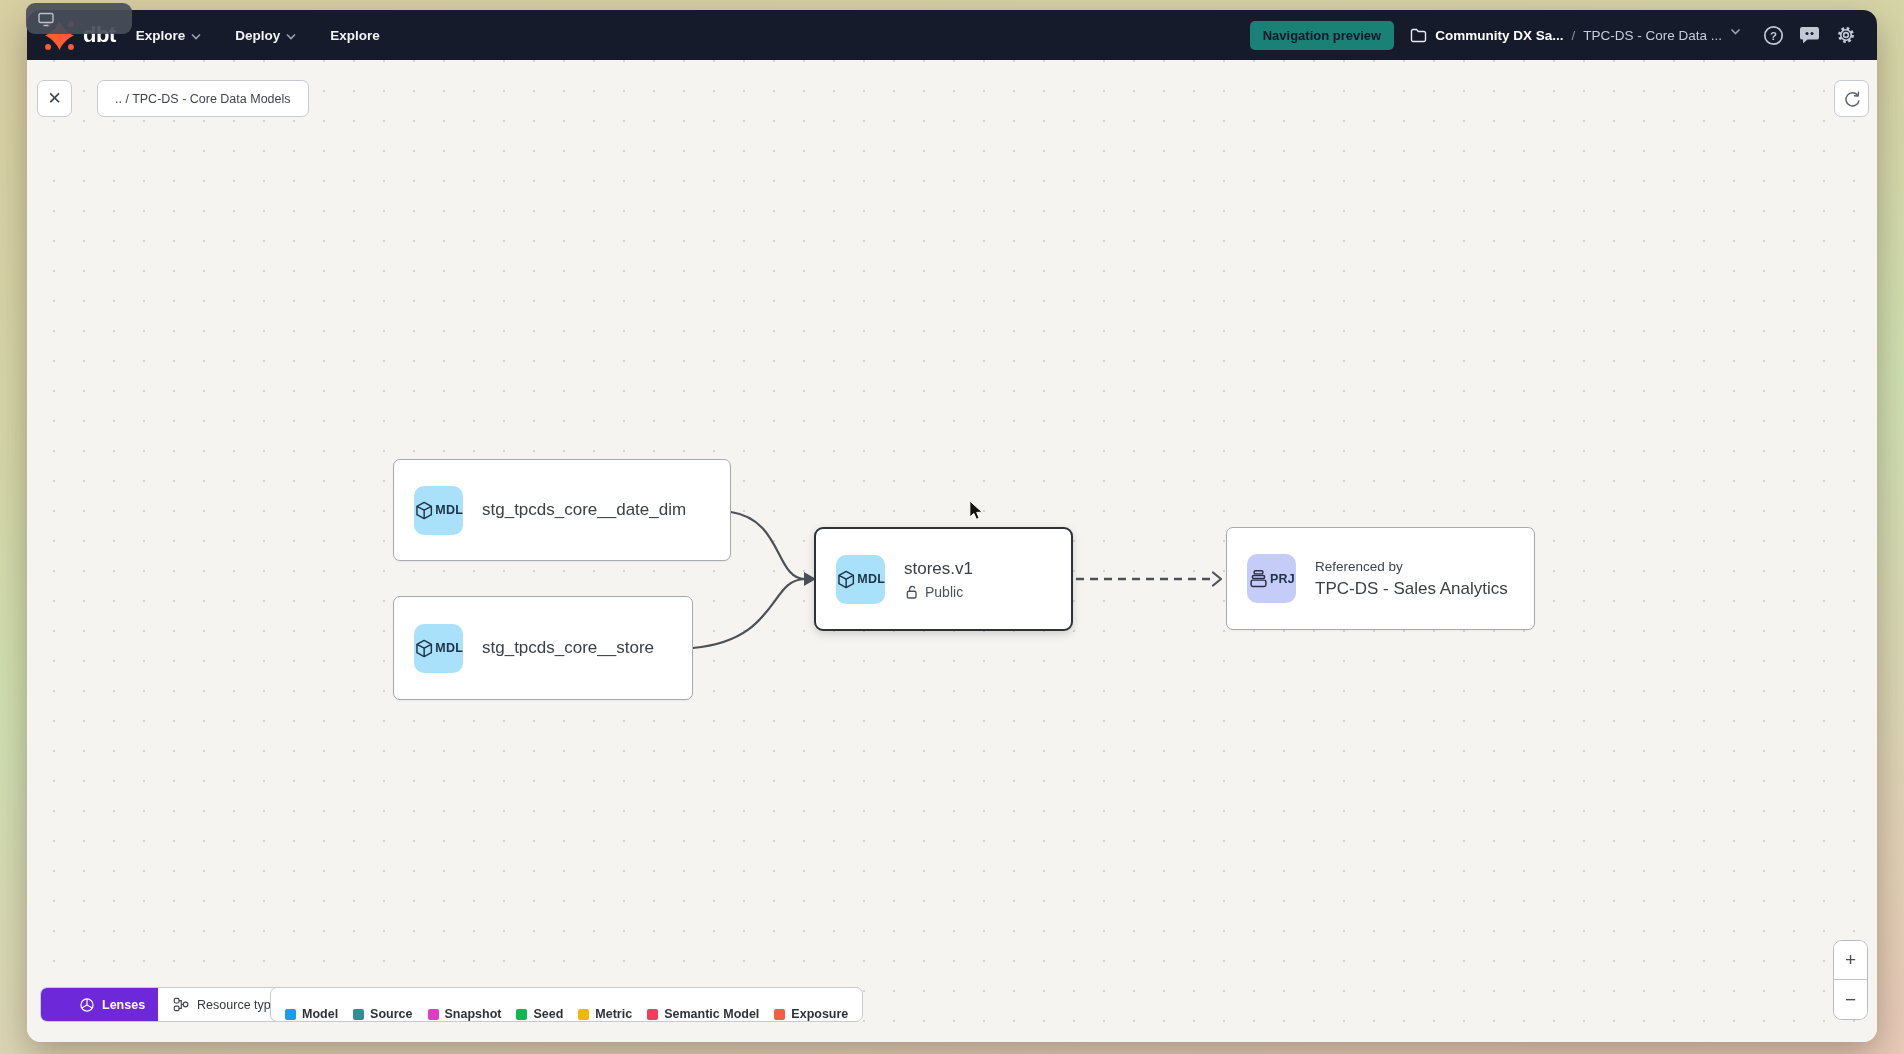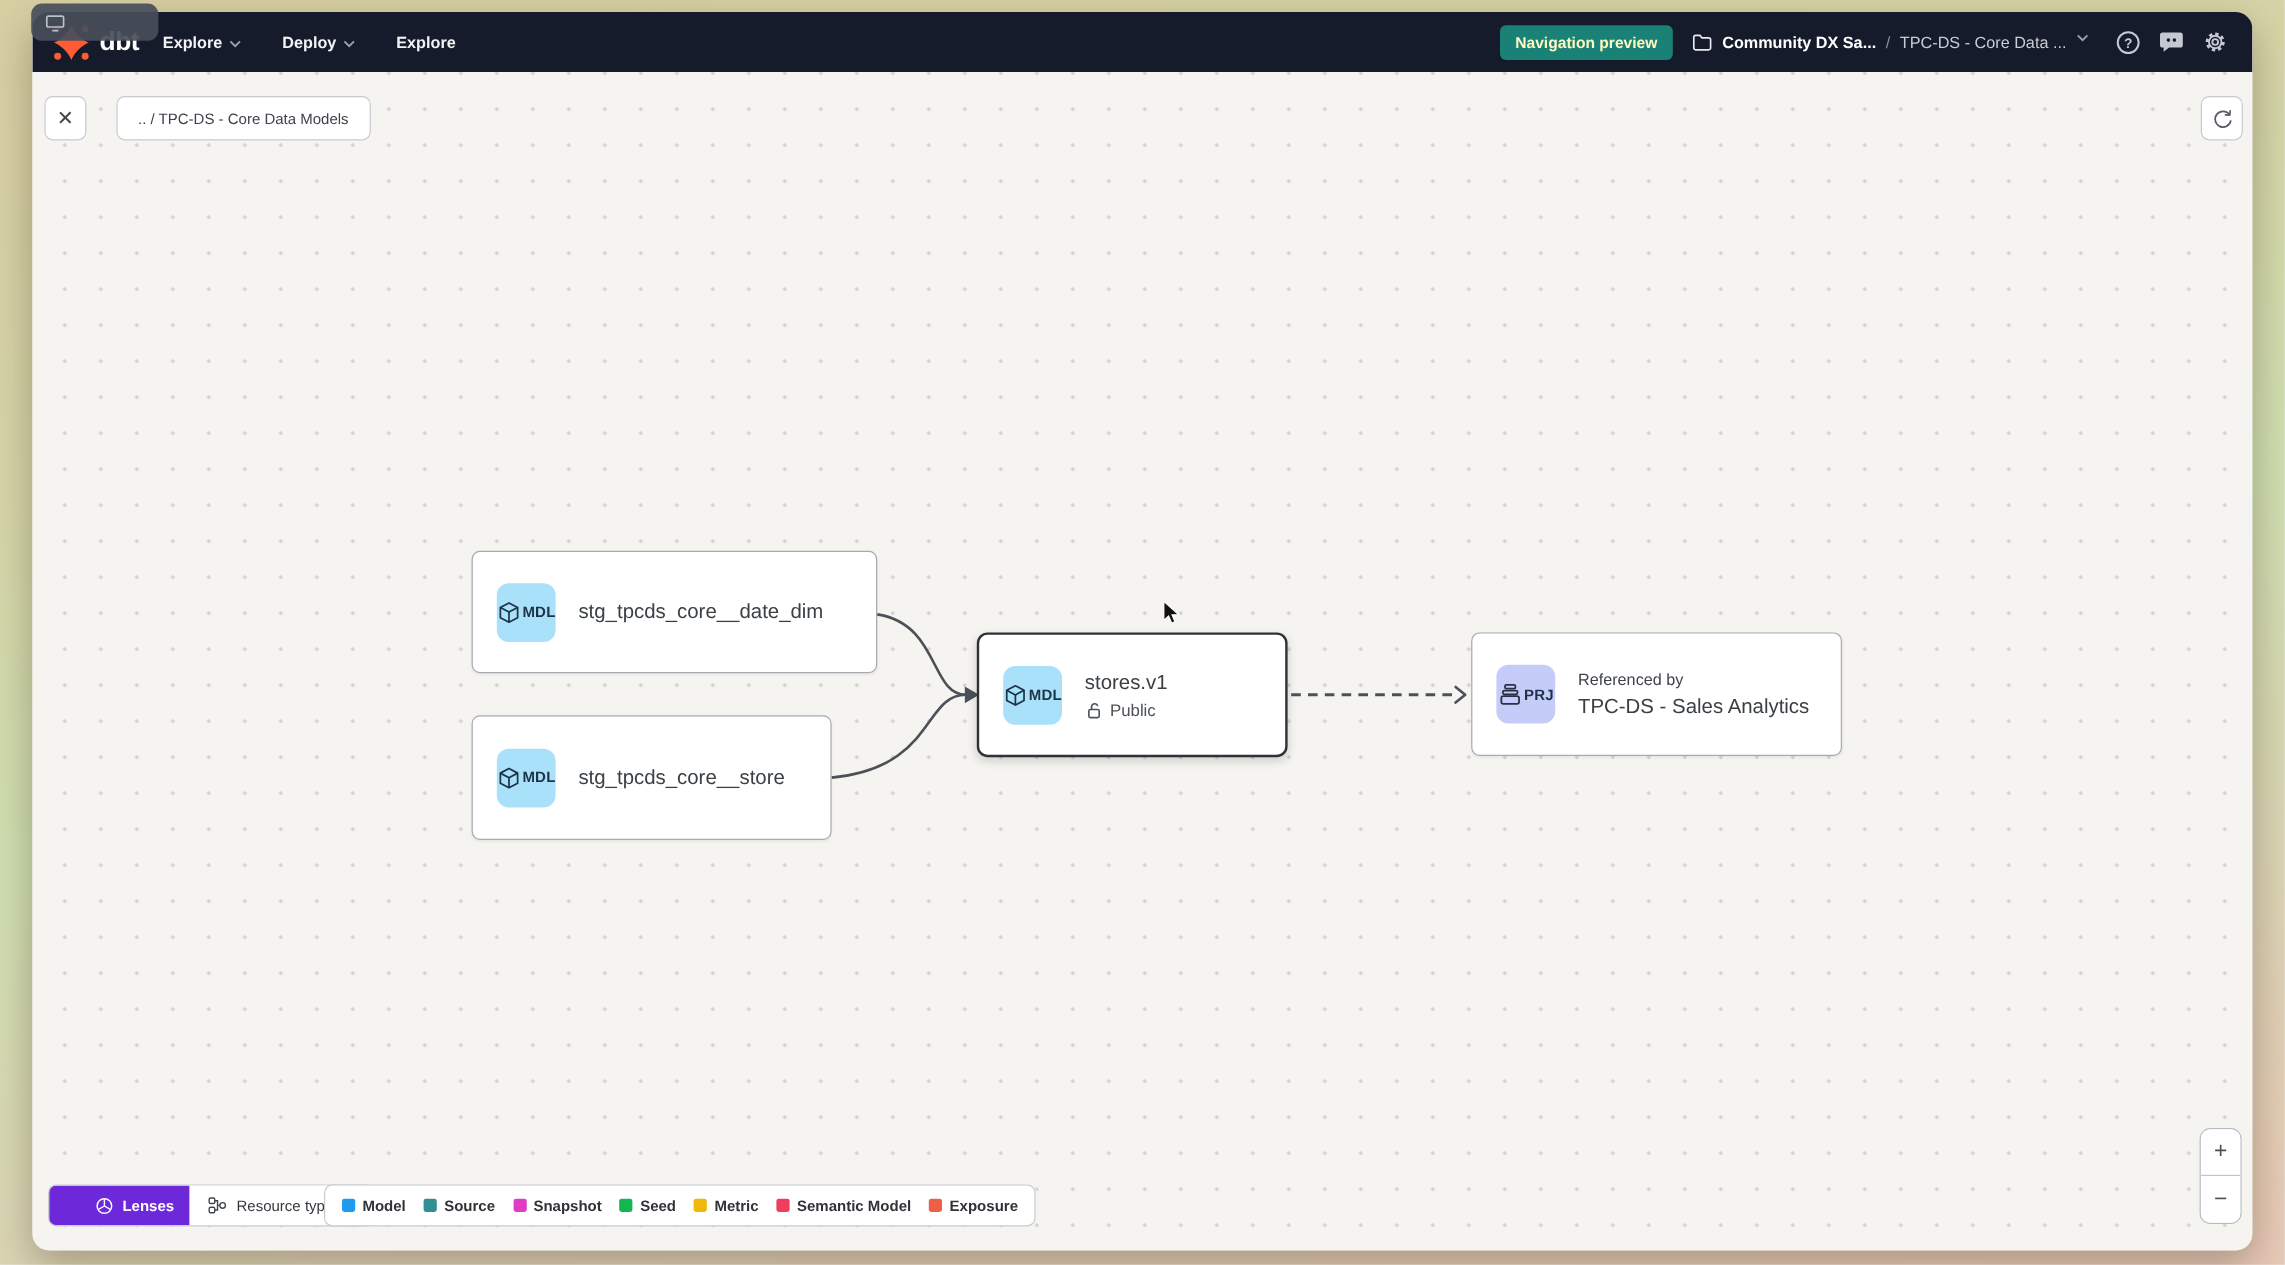--- a/index.html
+++ b/index.html
@@ -30,21 +30,21 @@
     height:50px; background:#151b2b; display:flex; align-items:center;
     padding:0 20px 0 16px; color:#fff; position:relative; z-index:2;
   }
   .brand { display:flex; align-items:center; gap:7px; margin-right:20px; }
   .brand-text { font-size:22px; font-weight:700; letter-spacing:-.5px; color:#fff; }
   .menu { display:flex; align-items:center; gap:34px; }
   .menu-item { display:flex; align-items:center; gap:6px; font-size:13.5px; font-weight:700;
     color:#f2f4f7; cursor:pointer; }
   .menu-item svg { margin-top:2px; }
   .hdr-right { margin-left:auto; display:flex; align-items:center; gap:16px; }
-  .nav-preview { color:#fef9c3; font-size:13px; font-weight:700; padding:7px 13px;
+  .nav-preview { color:#0f172a; font-size:13px; font-weight:700; padding:7px 13px;
     border-radius:5px; cursor:pointer; }
   .hdr-crumb { display:flex; gap:8px; font-size:13.5px; }
   .hdr-account { font-weight:700; color:#fff; }
   .hdr-sep { color:#8a90a0; }
   .hdr-project { color:#c8ccd4; }
   .hdr-icons { display:flex; align-items:center; gap:15px; margin-left:6px; }
   .hdr-icons > span { display:flex; cursor:pointer; }
 
   
   .canvas {
@@ -107,21 +107,21 @@
     display:flex; align-items:center; gap:7px; padding:0 13px; color:#fff;
     font-size:12.5px; font-weight:700; cursor:pointer;
   }
   .seg-resource {
     display:flex; align-items:center; gap:8px; padding:0 14px; background:#fff;
     font-size:12.5px; color:#34393f; cursor:pointer;justify-content:center;
   }
   .legend {
     position:absolute; left:243px; bottom:20px; height:35px; padding:0 14px;
     background:#fff; border:1px solid #c7cacf; border-radius:7px;
-    display:flex; align-items:center; gap:15px;
+    display:flex; align-items:flex-end; gap:15px;
   }
   .lg-item { display:flex; align-items:center; gap:6px; font-size:12.5px;
     font-weight:600; color:#2f3338; }
   .sw { width:11px; height:11px; border-radius:2px; display:inline-block; }
 
   .zoomctl {
     position:absolute; right:9px; bottom:22px; width:35px;
     border:1px solid #b7bcc2; border-radius:9px; background:#fff; overflow:hidden;
     display:flex; flex-direction:column;
   }

